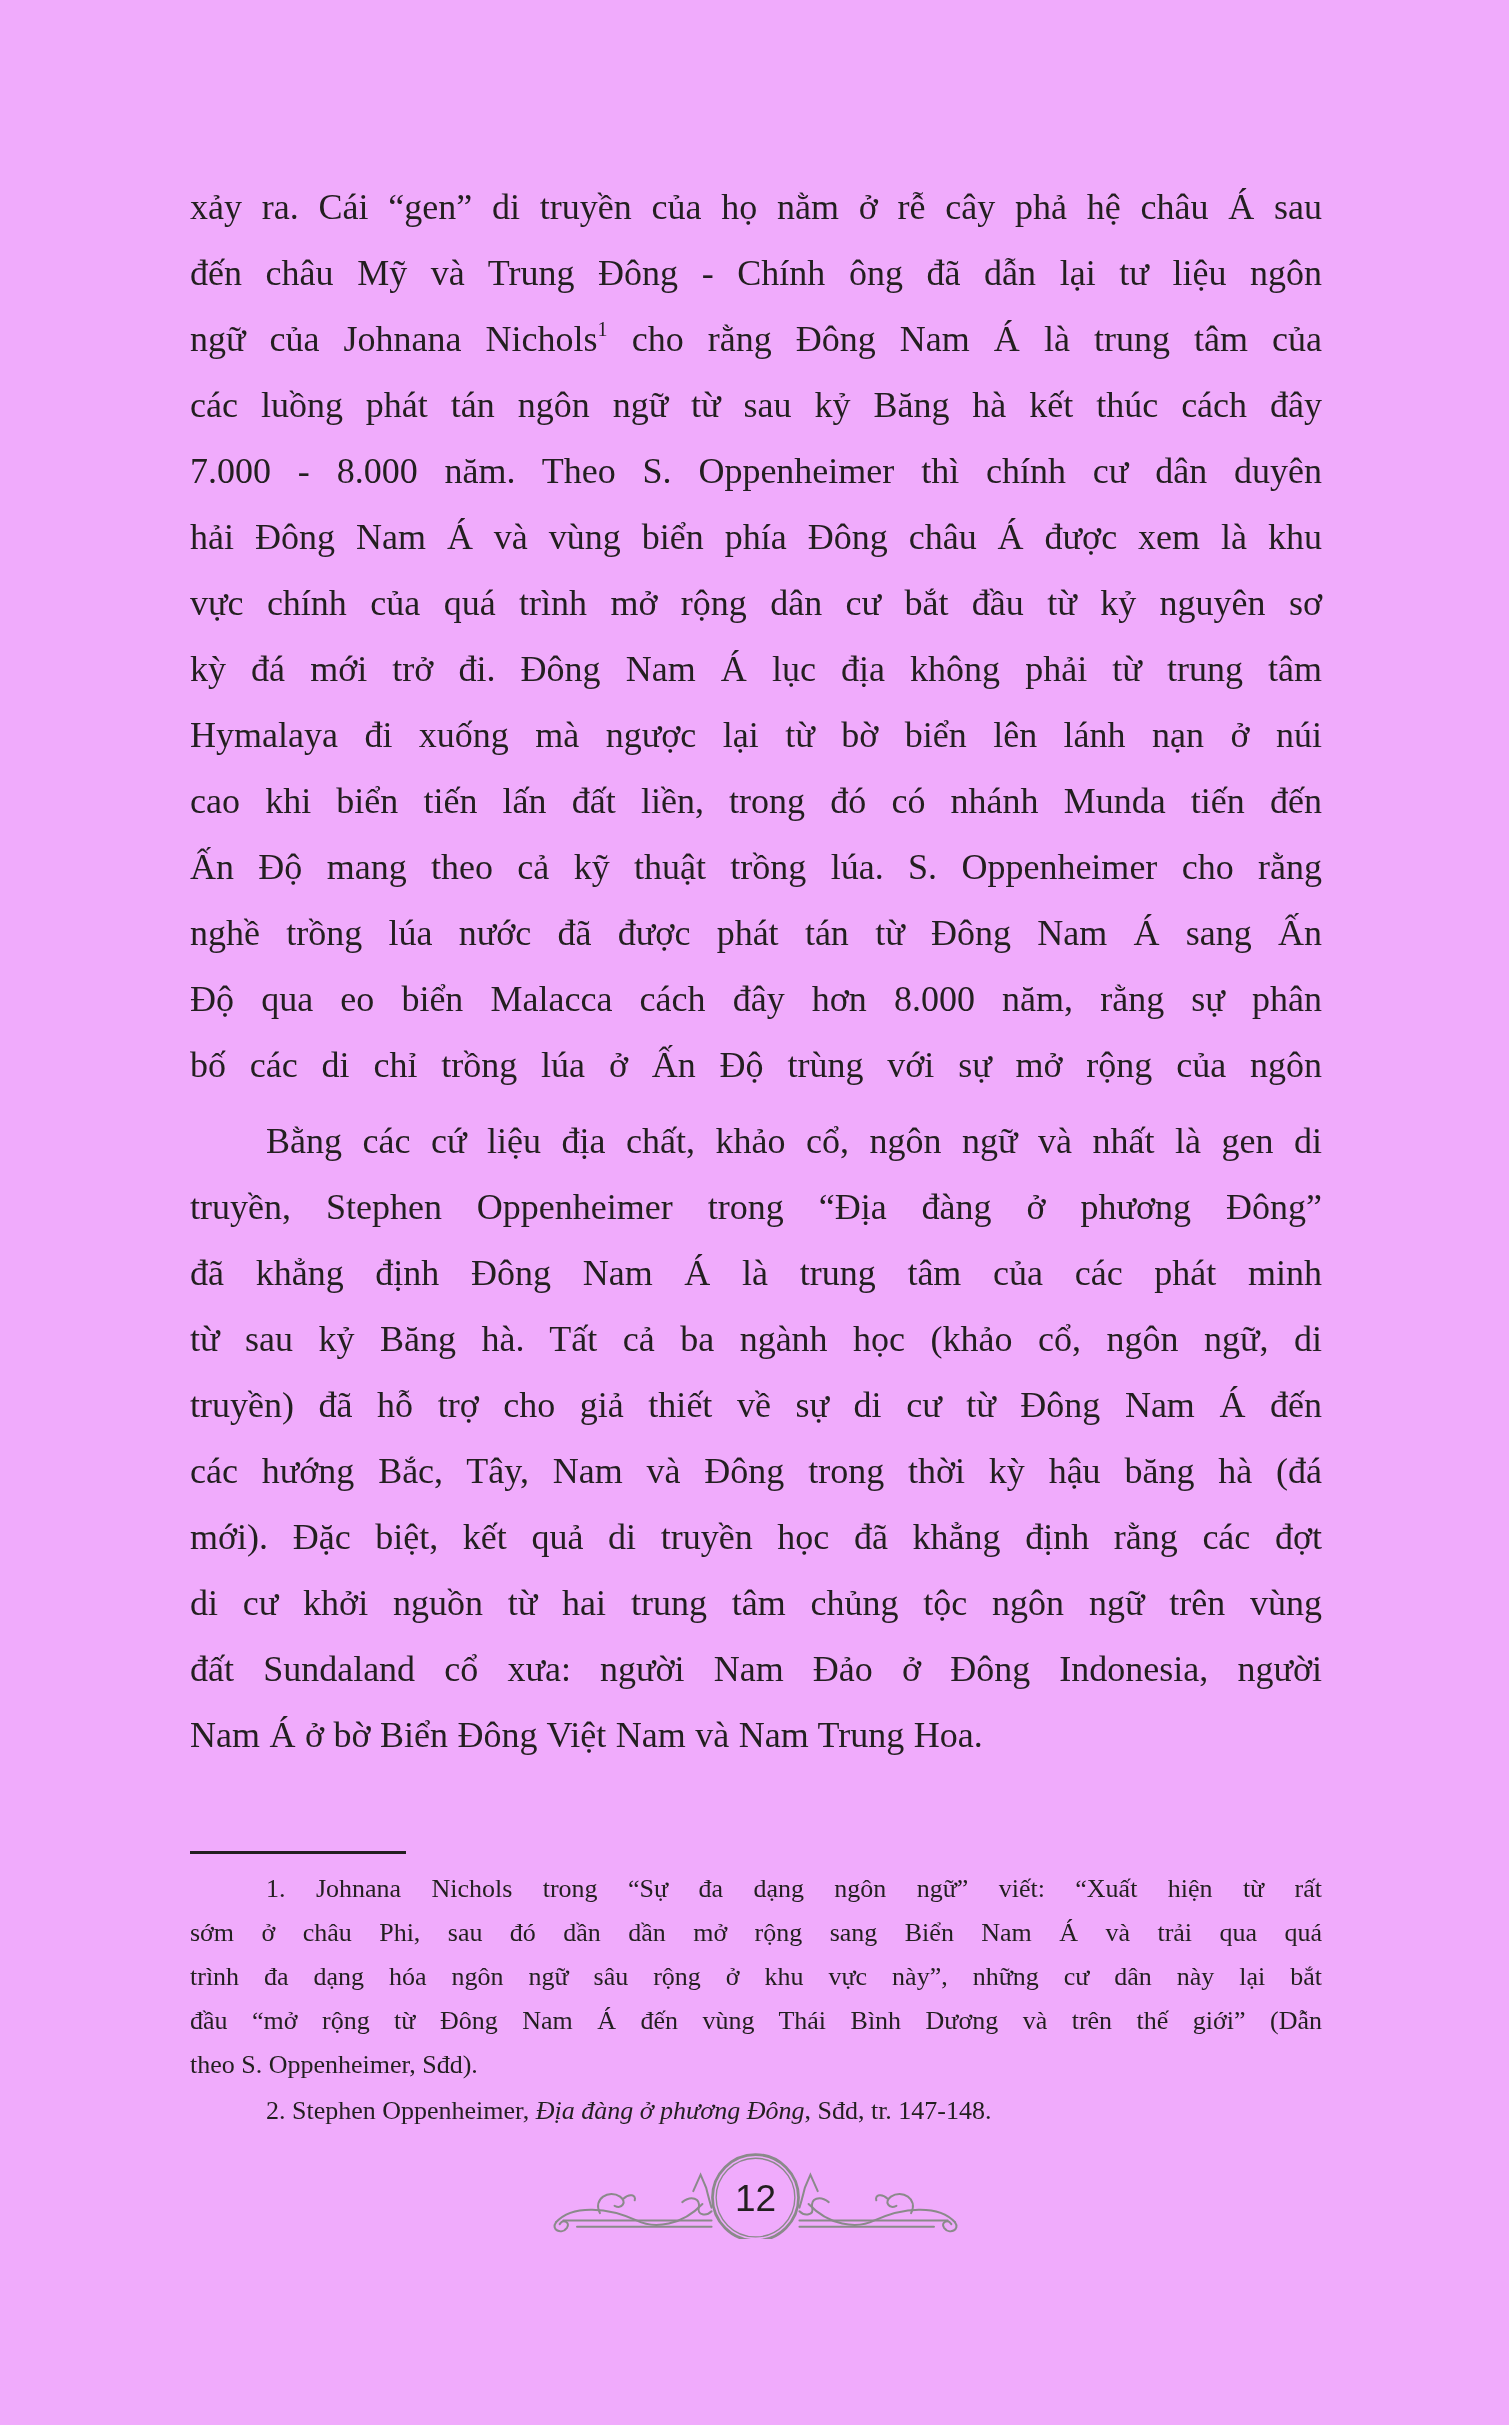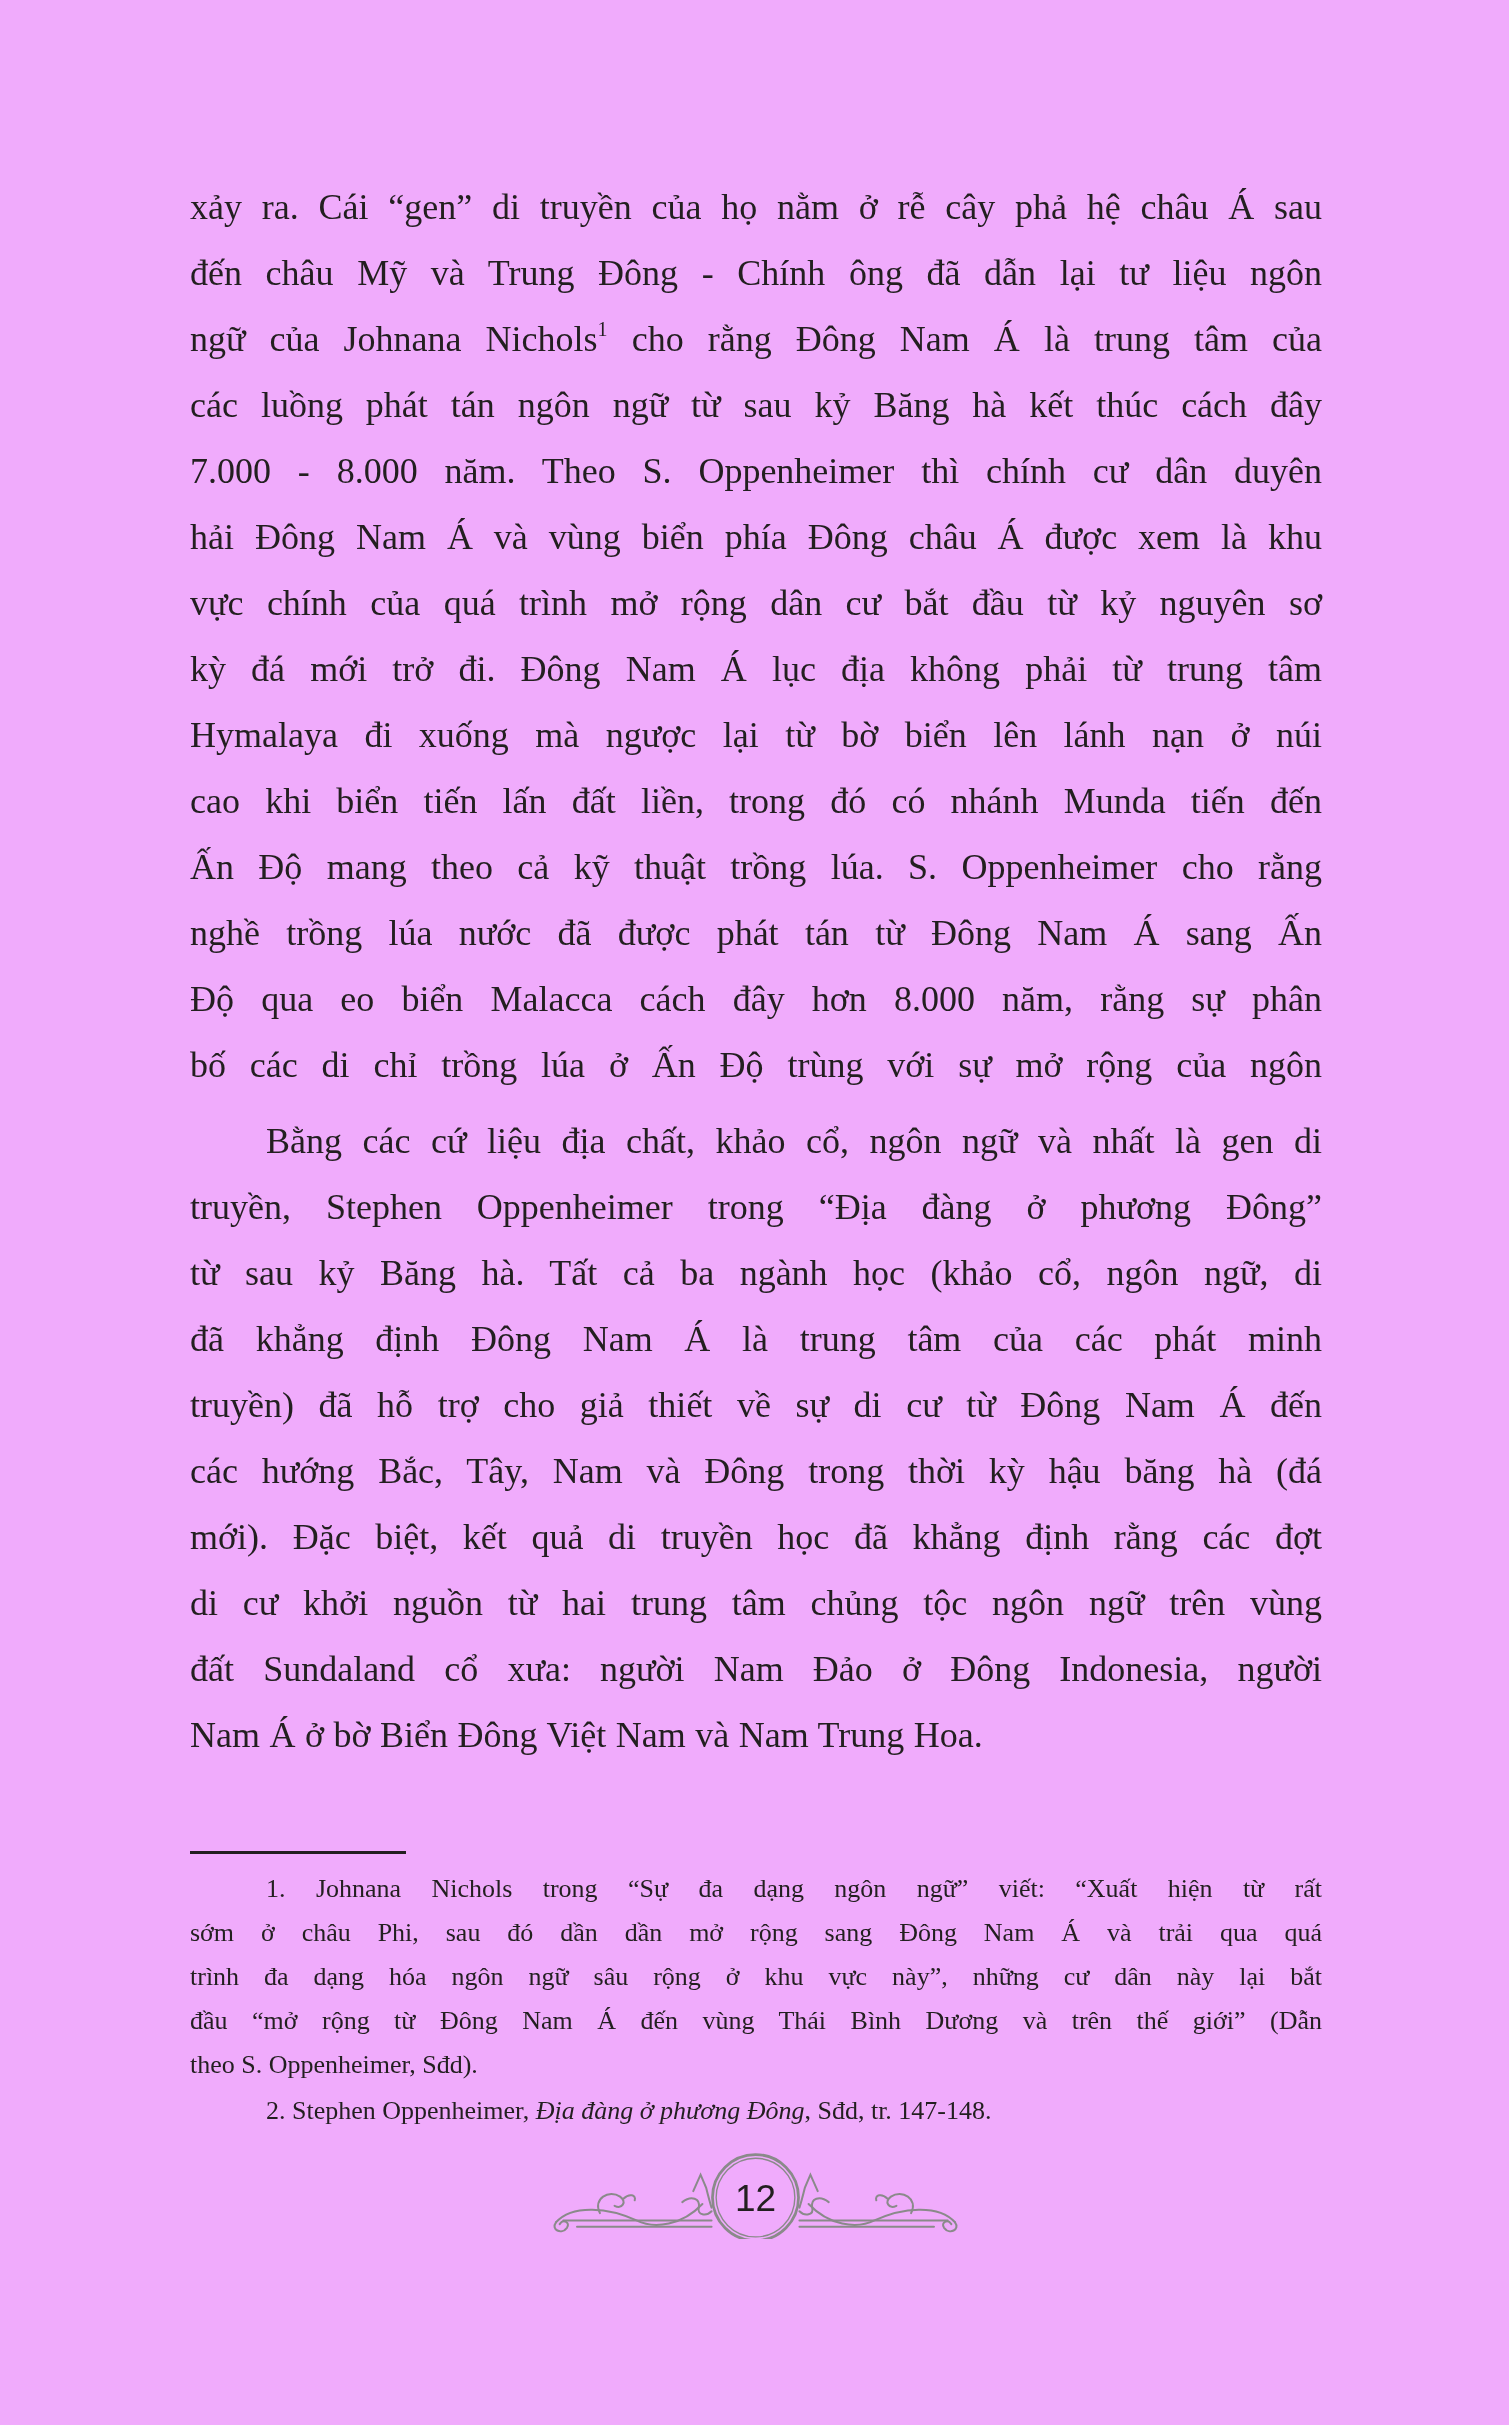--- a/index.html
+++ b/index.html
@@ -61,37 +61,37 @@
       <span class="line">Hymalaya đi xuống mà ngược lại từ bờ biển lên lánh nạn ở núi</span>
       <span class="line">cao khi biển tiến lấn đất liền, trong đó có nhánh Munda tiến đến</span>
       <span class="line">Ấn Độ mang theo cả kỹ thuật trồng lúa. S. Oppenheimer cho rằng</span>
       <span class="line">nghề trồng lúa nước đã được phát tán từ Đông Nam Á sang Ấn</span>
       <span class="line">Độ qua eo biển Malacca cách đây hơn 8.000 năm, rằng sự phân</span>
       <span class="line">bố các di chỉ trồng lúa ở Ấn Độ trùng với sự mở rộng của ngôn</span>
     </p>
     <p class="para">
       <span class="line indent">Bằng các cứ liệu địa chất, khảo cổ, ngôn ngữ và nhất là gen di</span>
       <span class="line">truyền, Stephen Oppenheimer trong “Địa đàng ở phương Đông”</span>
+      <span class="line">đã khẳng định Đông Nam Á là trung tâm của các phát minh</span>
       <span class="line">từ sau kỷ Băng hà. Tất cả ba ngành học (khảo cổ, ngôn ngữ, di</span>
-      <span class="line">đã khẳng định Đông Nam Á là trung tâm của các phát minh</span>
       <span class="line">truyền) đã hỗ trợ cho giả thiết về sự di cư từ Đông Nam Á đến</span>
       <span class="line">các hướng Bắc, Tây, Nam và Đông trong thời kỳ hậu băng hà (đá</span>
       <span class="line">mới). Đặc biệt, kết quả di truyền học đã khẳng định rằng các đợt</span>
       <span class="line">di cư khởi nguồn từ hai trung tâm chủng tộc ngôn ngữ trên vùng</span>
       <span class="line">đất Sundaland cổ xưa: người Nam Đảo ở Đông Indonesia, người</span>
       <span class="line last">Nam Á ở bờ Biển Đông Việt Nam và Nam Trung Hoa.</span>
     </p>
   </div>
 
   <div class="fn-rule"></div>
 
   <div class="footnotes">
     <div>
       <span class="fn-line indent"><span>1.</span> <span>Johnana Nichols trong “Sự đa dạng ngôn ngữ” viết: “Xuất hiện từ rất</span></span>
-      <span class="fn-line">sớm ở châu Phi, sau đó dần dần mở rộng sang Đông Nam Á và trải qua quá</span>
+      <span class="fn-line">sớm ở châu Phi, sau đó dần dần mở rộng sang Biển Nam Á và trải qua quá</span>
       <span class="fn-line">trình đa dạng hóa ngôn ngữ sâu rộng ở khu vực này”, những cư dân này lại bắt</span>
       <span class="fn-line">đầu “mở rộng từ Đông Nam Á đến vùng Thái Bình Dương và trên thế giới” (Dẫn</span>
       <span class="fn-line last">theo S. Oppenheimer, Sđd).</span>
     </div>
     <div class="fn2">
       <span class="fn-line indent last"><span>2.</span> <span>Stephen Oppenheimer,</span> <i>Địa đàng ở phương Đông</i><span>, Sđd, tr. 147-148.</span></span>
     </div>
   </div>
 
   <svg class="ornament" viewBox="0 0 460 100" width="421" height="92">

